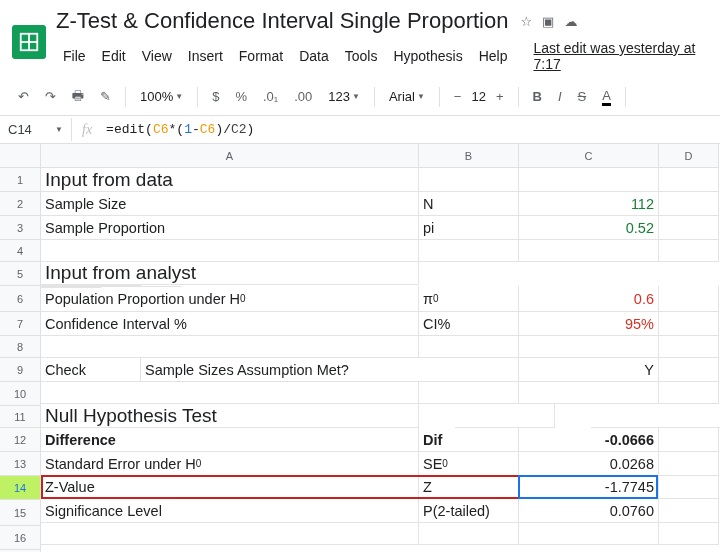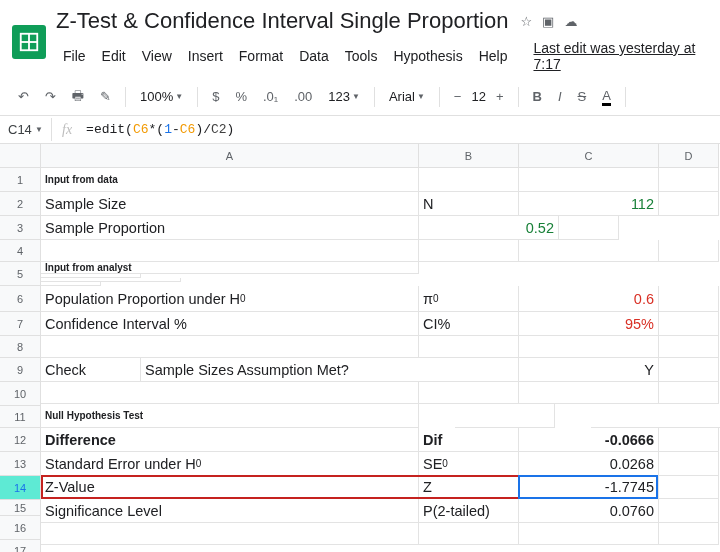--- a/index.html
+++ b/index.html
@@ -14,44 +14,44 @@
 .title-icons span { cursor: pointer; }
 .menubar { display: flex; gap: 2px; margin-top: 2px; align-items: center; }
 .menubar span { padding: 4px 7px; font-size: 14px; color: #202124; cursor: pointer; border-radius: 3px; }
 .last-edit { color: #5f6368; text-decoration: underline; font-size: 13px; margin-left: 10px; }
 .toolbar { display: flex; align-items: center; padding: 4px 12px; border-bottom: 1px solid #e0e0e0; gap: 4px; height: 38px; }
 .tool { padding: 4px 6px; color: #5f6368; cursor: pointer; border-radius: 2px; display: flex; align-items: center; }
 .sep { width: 1px; height: 20px; background: #e0e0e0; margin: 0 4px; }
 .dd { display: flex; align-items: center; gap: 2px; padding: 4px 6px; cursor: pointer; }
 .dd .arrow { font-size: 8px; color: #5f6368; }
 .formula-bar { display: flex; align-items: center; border-bottom: 1px solid #e0e0e0; height: 28px; }
-.name-box { width: 52px; padding: 4px 8px; font-size: 13px; color: #3c4043; border-right: 1px solid #e0e0e0; display: flex; align-items: center; justify-content: space-between; }
+.name-box { width: 72px; padding: 4px 8px; font-size: 13px; color: #3c4043; border-right: 1px solid #e0e0e0; display: flex; align-items: center; justify-content: space-between; }
 .name-box .arrow { font-size: 8px; color: #5f6368; }
 .fx { padding: 0 10px; font-style: italic; color: #bdbdbd; font-family: serif; font-size: 14px; }
 .formula-txt { font-family: 'Courier New', monospace; font-size: 13px; padding: 4px; }
 .formula-txt .c-orange { color: #f29900; }
 .formula-txt .c-green { color: #404040; }
 .formula-txt .c-blue { color: #1a73e8; }
 .grid { display: flex; height: calc(552px - 38px - 28px - 60px); }
 .corner { width: 41px; height: 24px; background: #f8f9fa; border-right: 1px solid #e0e0e0; border-bottom: 1px solid #e0e0e0; }
 .col-headers { display: flex; }
 .col-h { background: #f8f9fa; border-right: 1px solid #e0e0e0; border-bottom: 1px solid #e0e0e0; text-align: center; line-height: 24px; font-size: 11px; color: #5f6368; height: 24px; }
 .col-a { width: 378px; } .col-b { width: 100px; } .col-c { width: 140px; } .col-d { width: 60px; }
 .row-headers { display: flex; flex-direction: column; }
 .row-h { width: 41px; background: #f8f9fa; border-right: 1px solid #e0e0e0; border-bottom: 1px solid #e0e0e0; text-align: center; font-size: 11px; color: #5f6368; display: flex; align-items: center; justify-content: center; }
 .rows { display: flex; flex-direction: column; }
 .row { display: flex; }
 .cell { border-right: 1px solid #e3e3e3; border-bottom: 1px solid #e3e3e3; padding: 0 4px; display: flex; align-items: center; font-size: 14.5px; }
-.cell.bold { font-weight: bold; font-size: 10px; }
+.cell.bold { font-weight: normal; font-size: 19px; }
 .cell.right { justify-content: flex-end; }
 .cell.green { color: #188038; }
 .cell.red { color: #d93025; }
 .row-14-highlight { position: absolute; border: 2px solid #c5221f; pointer-events: none; }
 .active-cell { position: absolute; border: 2px solid #1a73e8; pointer-events: none; }
-.row-h-active { background: #5eead4; color: #1a73e8; }
+.row-h-active { background: #bef264; color: #1a73e8; }
 .grid-body { position: relative; }
 sub { font-size: 10px; }
 </style>
 </head>
 <body>
 
 <div class="titlebar">
   <div class="logo">
     <svg viewBox="0 0 24 24">
         <rect x="3" y="3" width="18" height="18" fill="none" stroke="#fff" stroke-width="2"></rect>
@@ -147,21 +147,21 @@
         <div class="row-h" style="height: 24px;">5</div>
         <div class="row-h" style="height: 26px;">6</div>
         <div class="row-h" style="height: 24px;">7</div>
         <div class="row-h" style="height: 22px;">8</div>
         <div class="row-h" style="height: 24px;">9</div>
         <div class="row-h" style="height: 24px;">10</div>
         <div class="row-h" style="height: 22px;">11</div>
         <div class="row-h" style="height: 24px;">12</div>
         <div class="row-h" style="height: 24px;">13</div>
         <div class="row-h row-h-active" style="height: 24px;">14</div>
-        <div class="row-h" style="height: 16px;">15</div>
+        <div class="row-h" style="height: 26px;">15</div>
         <div class="row-h" style="height: 24px;">16</div>
         <div class="row-h" style="height: 22px;">17</div>
       </div>
   </div>
   <div class="grid-body">
     <div class="col-headers" id="col-headers">
         <div class="col-h col-a" style="width: 378px;">A</div>
         <div class="col-h col-b" style="width: 100px;">B</div>
         <div class="col-h col-c" style="width: 140px;">C</div>
         <div class="col-h col-d" style="width: 60px;">D</div>
@@ -174,20 +174,21 @@
           <div class="cell col-d" style="width: 60px; height: 24px;"></div>
         </div>
         <div class="row" style="height: 24px;">
           <div class="cell col-a" style="width: 378px; height: 24px;">Sample Size</div>
           <div class="cell col-b" style="width: 100px; height: 24px;">N</div>
           <div class="cell col-c green right" style="width: 140px; height: 24px;">112</div>
           <div class="cell col-d" style="width: 60px; height: 24px;"></div>
         </div>
         <div class="row" style="height: 24px;">
           <div class="cell col-a" style="width: 378px; height: 24px;">Sample Proportion</div>
+          <div class="cell col-b" style="width: 100px; height: 24px;">pi</div>
           <div class="cell col-c green right" style="width: 140px; height: 24px;">0.52</div>
           <div class="cell col-d" style="width: 60px; height: 24px;"></div>
         </div>
         <div class="row" style="height: 22px;">
           <div class="cell col-a" style="width: 378px; height: 22px;"></div>
           <div class="cell col-b" style="width: 100px; height: 22px;"></div>
           <div class="cell col-c" style="width: 140px; height: 22px;"></div>
           <div class="cell col-d" style="width: 60px; height: 22px;"></div>
         </div>
         <div class="row" style="height: 24px; flex-direction: column;">

